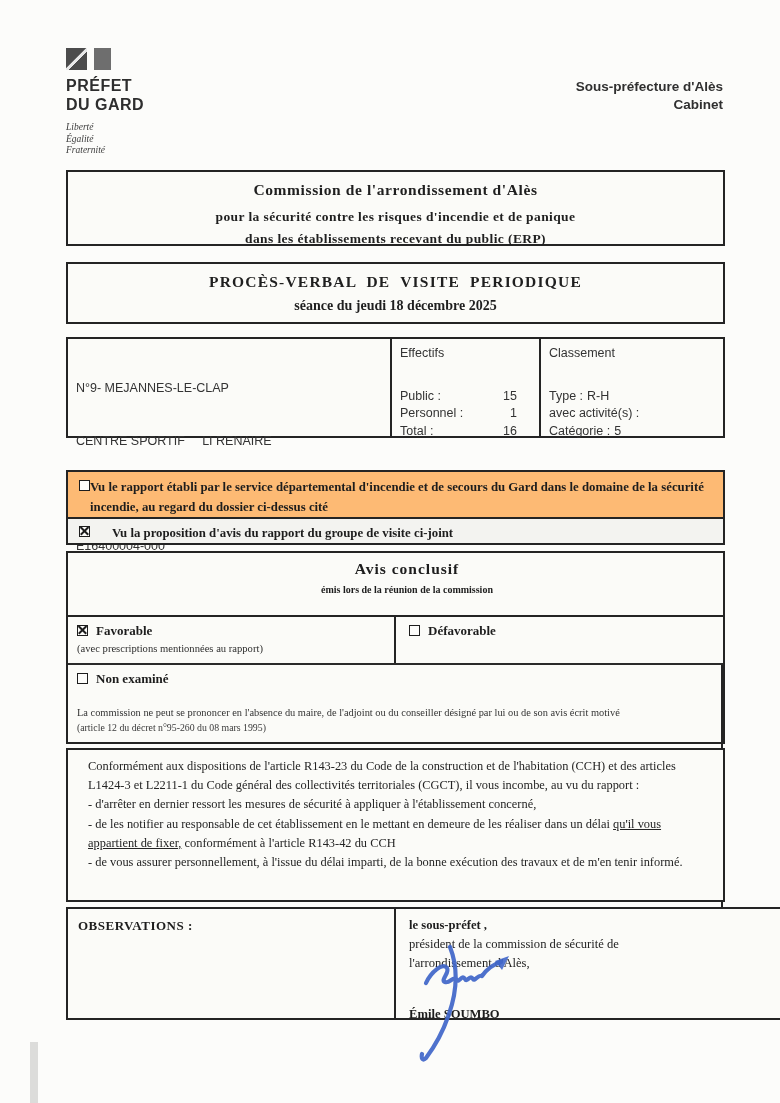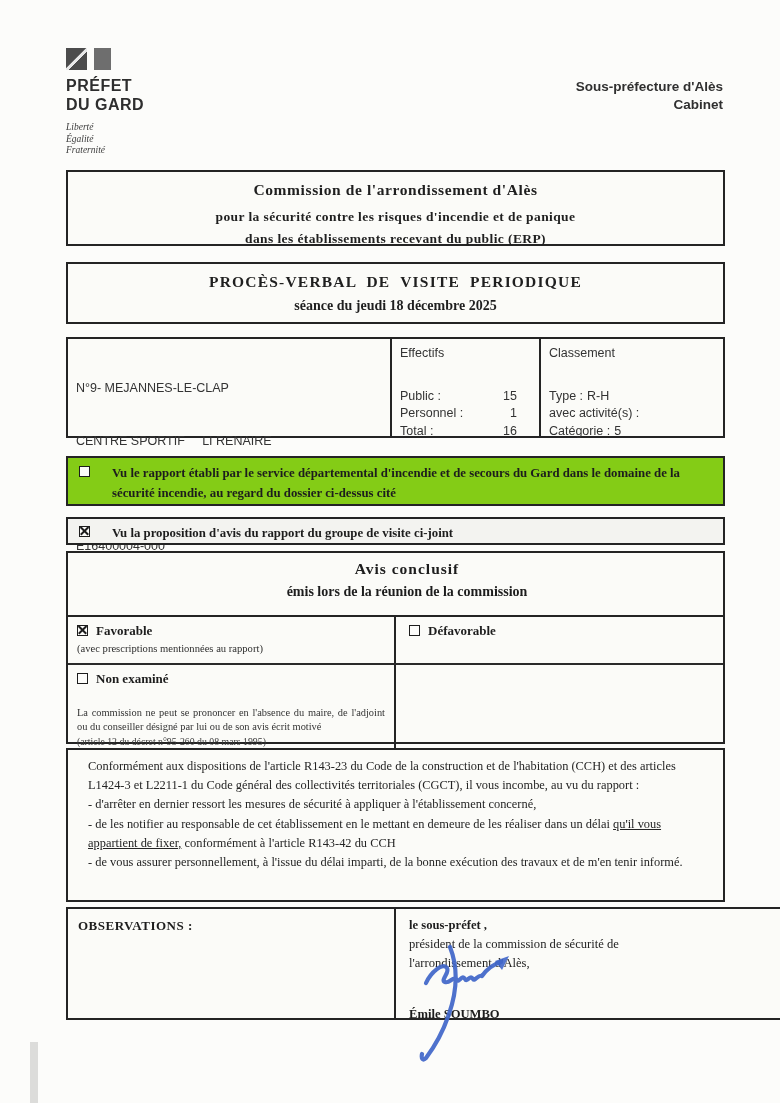--- a/index.html
+++ b/index.html
@@ -42,41 +42,41 @@
   .info-table { left: 66px; top: 337px; width: 659px; height: 101px; display: flex; }
   .info-cell { padding: 6px 8px; font-size: 12.5px; line-height: 17.5px; color:#333; }
   .info-cell.c1 { flex: 0 0 322px; white-space: pre-wrap; }
   .info-cell.c2 { flex: 0 0 149px; border-left: 2px solid #242424; }
   .info-cell.c3 { flex: 1 1 auto;  border-left: 2px solid #242424; }
   .cell-title { margin-bottom: 25px; }
   .eff-row { display: flex; justify-content: space-between; padding-right: 14px; }
   .cls-row .v { margin-left: 4px; }
 
   
-  .vu-a { left: 66px; top: 456px; width: 659px; height: 50px; background: #84cc16;
-          display: flex; gap: 22px; padding: 5px 11px; }
+  .vu-a { left: 66px; top: 470px; width: 659px; height: 50px; background: #fdba74;
+          display: flex; padding: 5px 11px; }
   .vu-b { left: 66px; top: 517px; width: 659px; height: 28px; background: #f3f3f0;
           display: flex; gap: 22px; padding: 4px 11px; align-items: flex-start; }
   .vu-text { font-family: "Liberation Serif", serif; font-weight: bold;
              font-size: 12.8px; line-height: 20px; color:#1d1d1d; }
   .cb { display: inline-block; width: 11px; height: 11px; border: 1.6px solid #1d1d1d;
         position: relative; flex: none; margin-top: 3px; background:#fcfcfa; }
   .cb.checked::before, .cb.checked::after {
         content: ""; position: absolute; left: -1px; right: -1px; top: 3.3px;
         height: 1.6px; background: #1d1d1d; }
   .cb.checked::before { transform: rotate(45deg); }
   .cb.checked::after  { transform: rotate(-45deg); }
 
   
   .avis-box { left: 66px; top: 551px; width: 659px; height: 193px; }
   .avis-head { height: 57px; border-bottom: 2px solid #242424; text-align: center; padding-left: 23px; }
   .avis-head .t1 { margin-top: 7px; font-weight: bold; font-size: 15.5px; letter-spacing: 1px; color:#1d1d1d; }
-  .avis-head .t2 { margin-top: 6px; font-weight: bold; font-size: 14px; color:#1d1d1d; }
+  .avis-head .t2 { margin-top: 6px; font-weight: bold; font-size: 10px; color:#1d1d1d; }
   .avis-row1 { display: flex; height: 48px; border-bottom: 2px solid #2a2a2a; }
-  .avis-row2 { display: flex; height: 84px; }
+  .avis-row2 { display: flex; height: 84px; flex-direction: column; }
   .a-cell-l { flex: 0 0 328px; border-right: 2px solid #242424; padding: 6px 9px; }
   .a-cell-r { flex: 1 1 auto; padding: 6px 13px; }
   .opt { display: flex; gap: 8px; align-items: flex-start; }
   .opt .cb { margin-top: 1.5px; }
   .opt-label { font-family:"Liberation Serif",serif; font-weight: bold; font-size: 13px; color:#1d1d1d; }
   .opt-note { font-family:"Liberation Serif",serif; font-size: 10.6px; margin-top: 4px; color:#2e2e2e; }
   .ne-note { font-family:"Liberation Serif",serif; font-size: 10.4px; line-height: 13.8px;
              text-align: justify; margin-top: 19px; color:#333; }
   .ne-ref { font-family:"Liberation Serif",serif; font-size: 9.8px; margin-top: 2px; color:#3a3a3a; }
 

